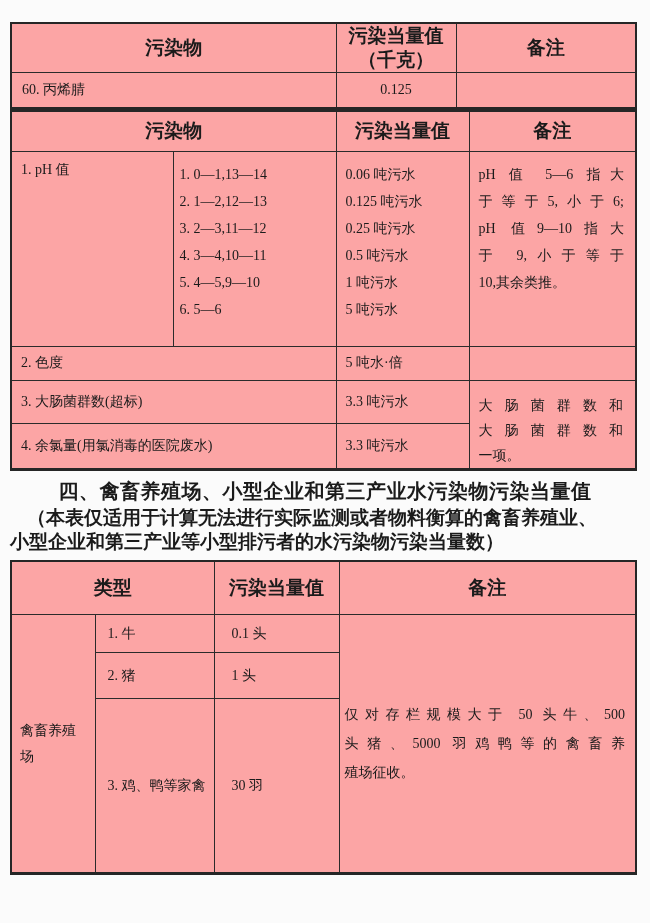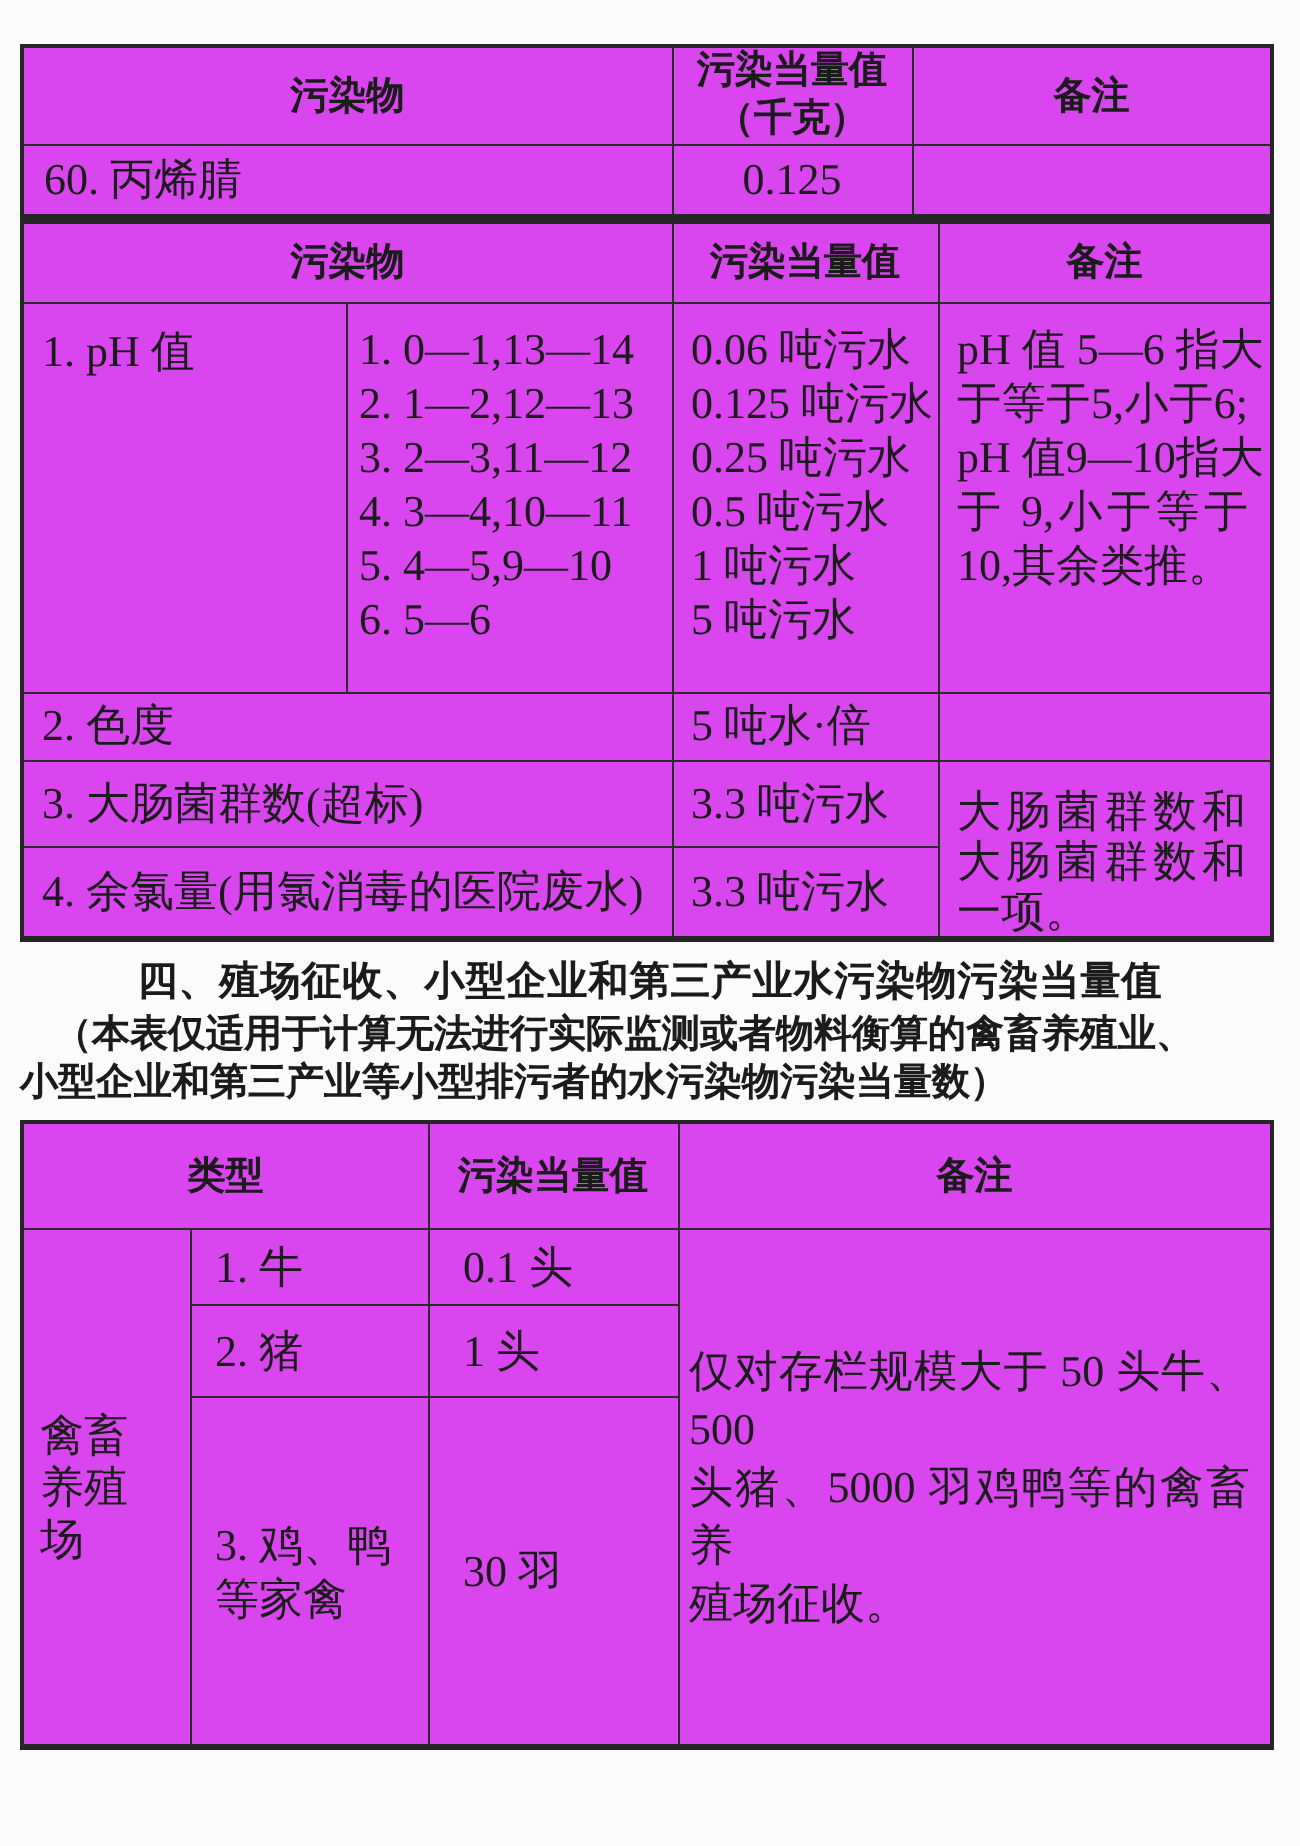--- a/index.html
+++ b/index.html
@@ -13,26 +13,26 @@
   }
   .page{position:relative;width:650px;height:923px;}
 
   table{
     border-collapse:collapse;
     table-layout:fixed;
     width:625px;
     margin-left:10px;
     border:2px solid #262626;
     border-bottom-width:3px;
-    background:#d946ef;
+    background:#fca5a5;
   }
   td{
     border:1px solid #2b2b2b;
     vertical-align:middle;
-    font-size:22px;
+    font-size:14px;
     padding:0 8px;
     overflow:hidden;
   }
   
   .hd{
     font-family:"Liberation Sans","DejaVu Sans",sans-serif;
     font-weight:700;
     font-size:19px;
     text-align:center;
     padding:0 4px;
@@ -178,21 +178,21 @@
         <div>一项。</div>
       </td>
     </tr>
     <tr class="r4">
       <td class="pol" colspan="2">4. 余氯量(用氯消毒的医院废水)</td>
       <td class="vcol">3.3 吨污水</td>
     </tr>
   </tbody>
     </table>
 
-  <div class="sec-title sec4-title">四、殖场征收、小型企业和第三产业水污染物污染当量值</div>
+  <div class="sec-title sec4-title">四、禽畜养殖场、小型企业和第三产业水污染物污染当量值</div>
   <div class="note">
     <div class="l1">（本表仅适用于计算无法进行实际监测或者物料衡算的禽畜养殖业、</div>
     <div>小型企业和第三产业等小型排污者的水污染物污染当量数）</div>
   </div>
 
   <table class="t3">
     <colgroup>
         <col style="width:84px">
         <col style="width:119px">
         <col style="width:125px">

